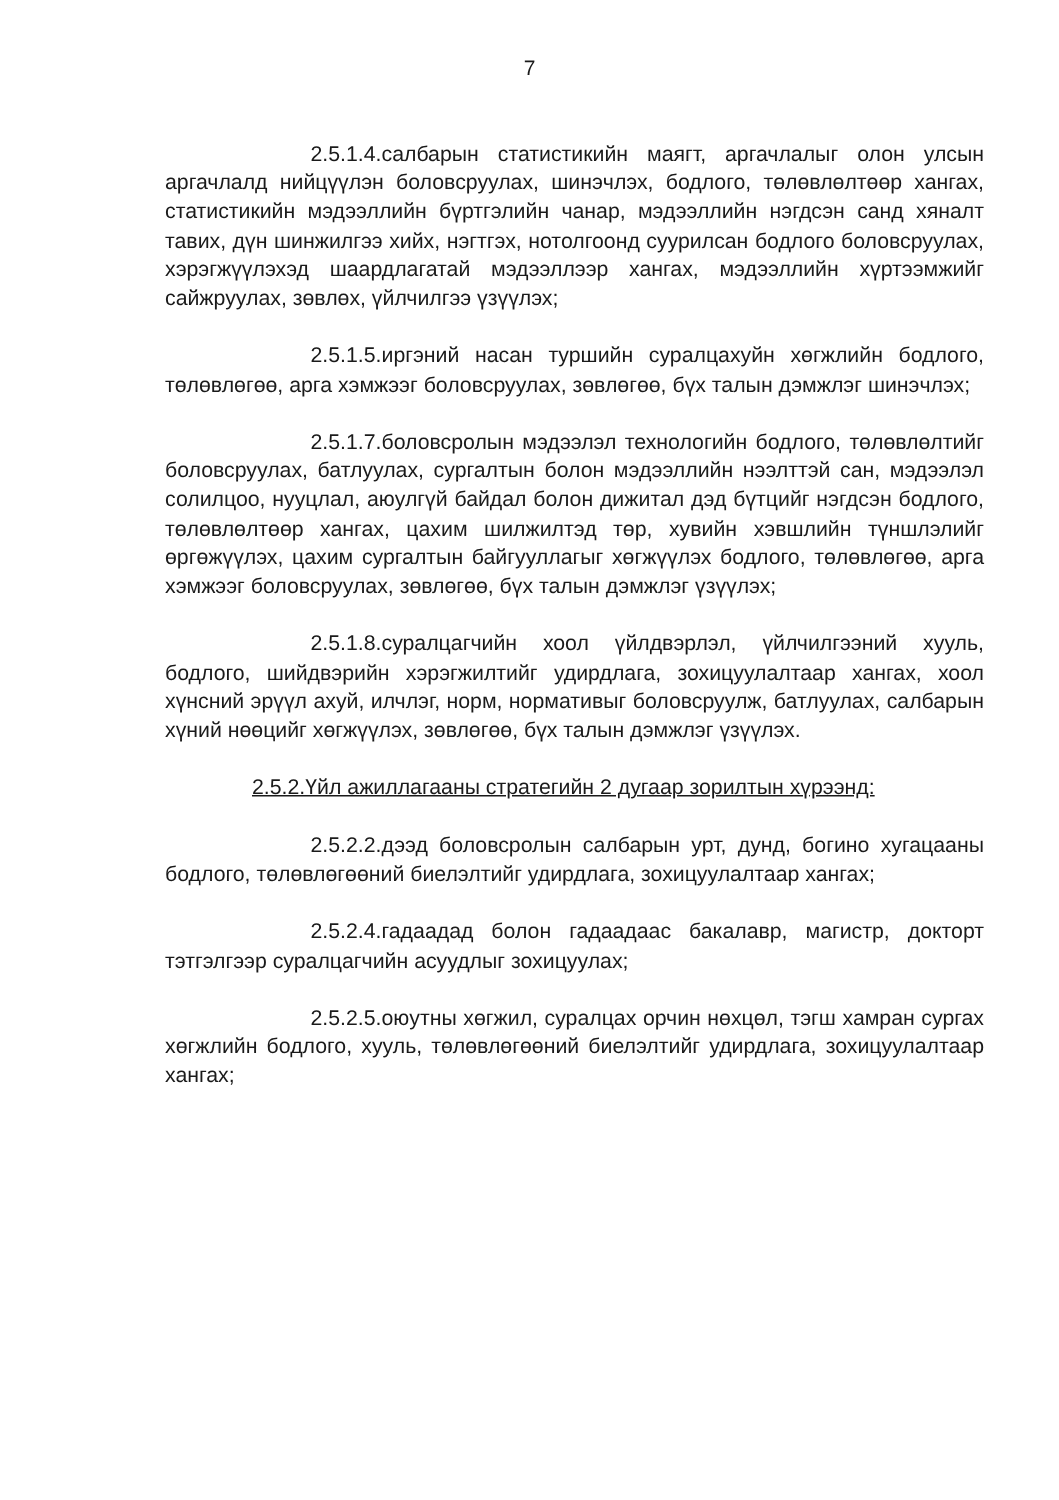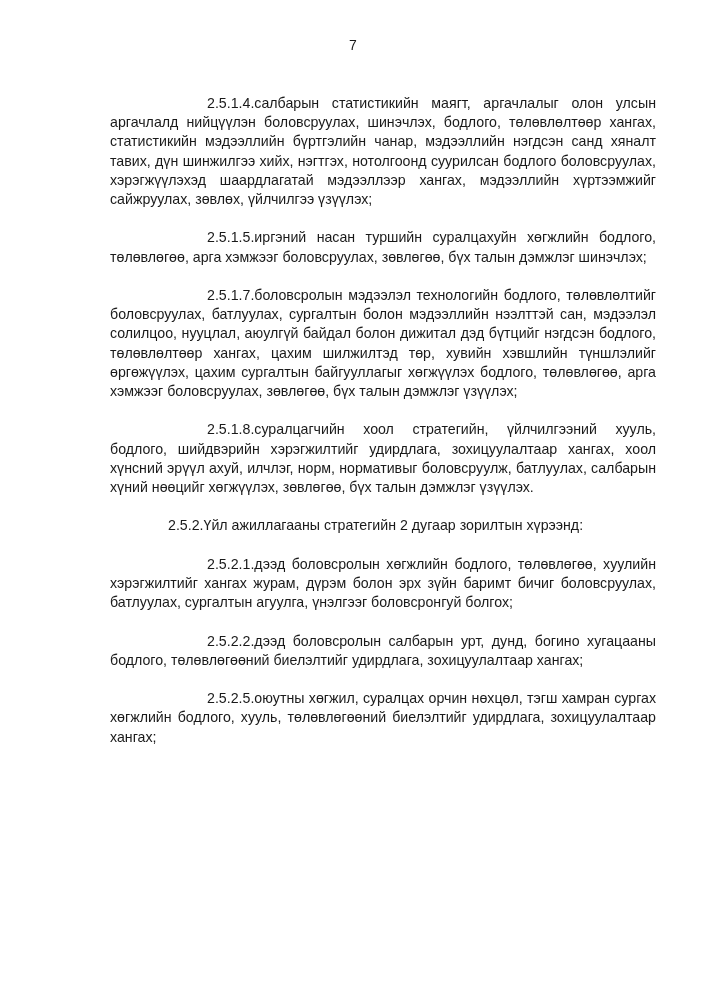--- a/index.html
+++ b/index.html
@@ -33,29 +33,30 @@
       line-height: 19.2px;
     }
     .para {
       margin: 0 0 19.2px 0;
       text-align: justify;
       text-indent: 97px;
     }
     .para.heading {
       text-align: left;
       text-indent: 58px;
+      text-decoration: underline;
     }
   </style>
 </head>
 <body>
 
 <div class="page-number">7</div>
 
 <div class="content">
   <p class="para">2.5.1.4.салбарын статистикийн маягт, аргачлалыг олон улсын аргачлалд нийцүүлэн боловсруулах, шинэчлэх, бодлого, төлөвлөлтөөр хангах, статистикийн мэдээллийн бүртгэлийн чанар, мэдээллийн нэгдсэн санд хяналт тавих, дүн шинжилгээ хийх, нэгтгэх, нотолгоонд суурилсан бодлого боловсруулах, хэрэгжүүлэхэд шаардлагатай мэдээллээр хангах, мэдээллийн хүртээмжийг сайжруулах, зөвлөх, үйлчилгээ үзүүлэх;</p>
   <p class="para">2.5.1.5.иргэний насан туршийн суралцахуйн хөгжлийн бодлого, төлөвлөгөө, арга хэмжээг боловсруулах, зөвлөгөө, бүх талын дэмжлэг шинэчлэх;</p>
   <p class="para">2.5.1.7.боловсролын мэдээлэл технологийн бодлого, төлөвлөлтийг боловсруулах, батлуулах, сургалтын болон мэдээллийн нээлттэй сан, мэдээлэл солилцоо, нууцлал, аюулгүй байдал болон дижитал дэд бүтцийг нэгдсэн бодлого, төлөвлөлтөөр хангах, цахим шилжилтэд төр, хувийн хэвшлийн түншлэлийг өргөжүүлэх, цахим сургалтын байгууллагыг хөгжүүлэх бодлого, төлөвлөгөө, арга хэмжээг боловсруулах, зөвлөгөө, бүх талын дэмжлэг үзүүлэх;</p>
-  <p class="para">2.5.1.8.суралцагчийн хоол стратегийн, үйлчилгээний хууль, бодлого, шийдвэрийн хэрэгжилтийг удирдлага, зохицуулалтаар хангах, хоол хүнсний эрүүл ахуй, илчлэг, норм, нормативыг боловсруулж, батлуулах, салбарын хүний нөөцийг хөгжүүлэх, зөвлөгөө, бүх талын дэмжлэг үзүүлэх.</p>
+  <p class="para">2.5.1.8.суралцагчийн хоол үйлдвэрлэл, үйлчилгээний хууль, бодлого, шийдвэрийн хэрэгжилтийг удирдлага, зохицуулалтаар хангах, хоол хүнсний эрүүл ахуй, илчлэг, норм, нормативыг боловсруулж, батлуулах, салбарын хүний нөөцийг хөгжүүлэх, зөвлөгөө, бүх талын дэмжлэг үзүүлэх.</p>
   <p class="para heading">2.5.2.Үйл ажиллагааны стратегийн 2 дугаар зорилтын хүрээнд:</p>
-  <p class="para">2.5.2.1.дээд боловсролын хөгжлийн бодлого, төлөвлөгөө, хуулийн хэрэгжилтийг хангах журам, дүрэм болон эрх зүйн баримт бичиг боловсруулах, батлуулах, сургалтын агуулга, үнэлгээг боловсронгуй болгох;</p>
   <p class="para">2.5.2.2.дээд боловсролын салбарын урт, дунд, богино хугацааны бодлого, төлөвлөгөөний биелэлтийг удирдлага, зохицуулалтаар хангах;</p>
+  <p class="para">2.5.2.4.гадаадад болон гадаадаас бакалавр, магистр, докторт тэтгэлгээр суралцагчийн асуудлыг зохицуулах;</p>
   <p class="para">2.5.2.5.оюутны хөгжил, суралцах орчин нөхцөл, тэгш хамран сургах хөгжлийн бодлого, хууль, төлөвлөгөөний биелэлтийг удирдлага, зохицуулалтаар хангах;</p>
 </div>
 
 </body></html>

